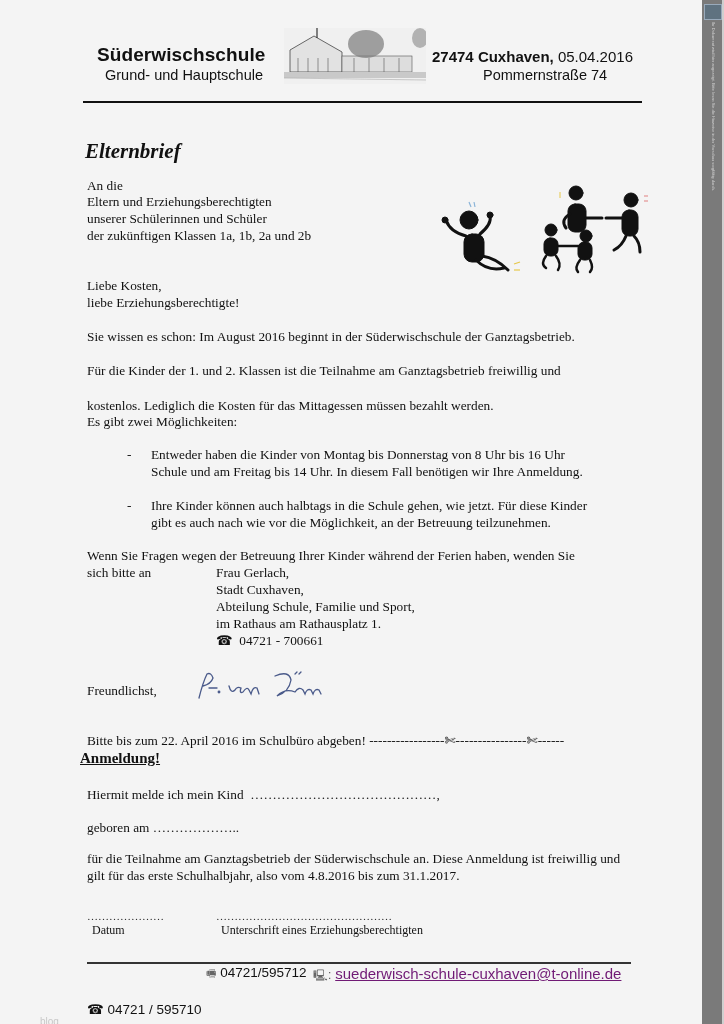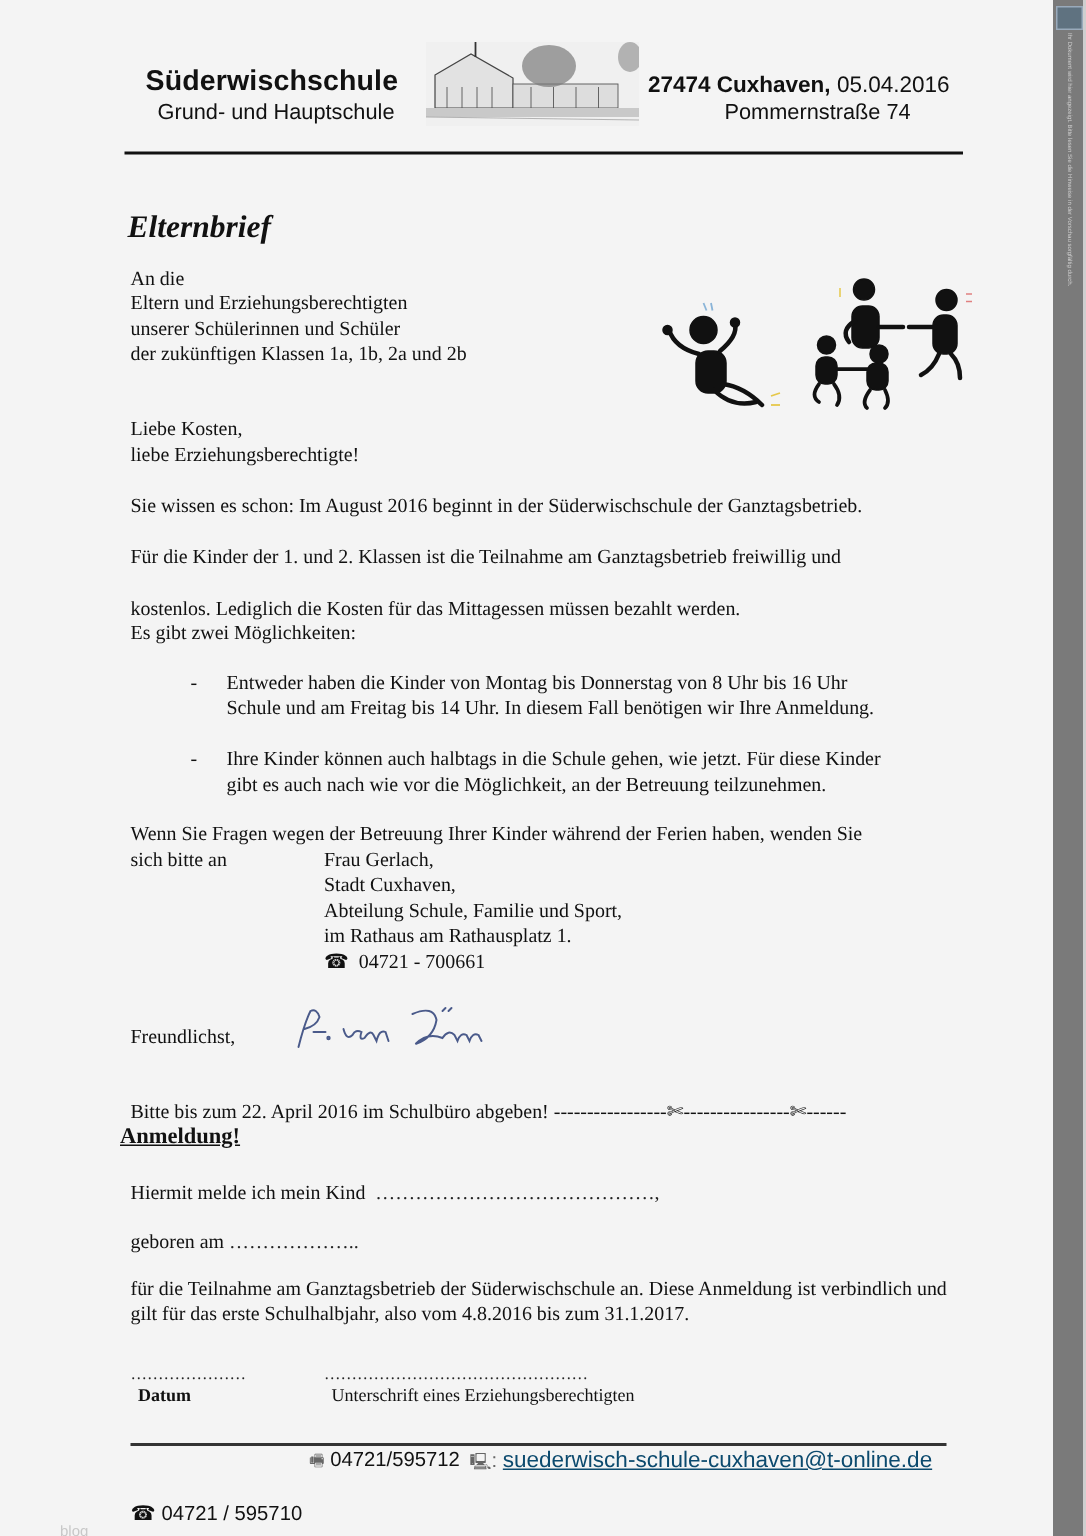--- a/index.html
+++ b/index.html
@@ -18,21 +18,21 @@
   .txt { font-size:13.3px; line-height:16.5px; white-space:nowrap; }
   .kids { left:434px; top:180px; width:224px; height:100px; }
   .bullet-dash { left:127px; }
   .bullet-text { left:151px; }
   .sig { left:195px; top:668px; width:140px; height:36px; }
   .cut { left:87px; top:733px; font-size:13.3px; white-space:nowrap; }
   .anm { left:80px; top:750px; font-size:15px; font-weight:bold; text-decoration:underline; }
   .dots { letter-spacing:0px; color:#222; }
   .hr-bottom { left:87px; top:962px; width:544px; height:2px; background:#333; }
   .footer { top:965px; font-size:13.5px; }
-  .mail { color:#0c4a6e; text-decoration:underline; font-size:15px; }
+  .mail { color:#701a75; text-decoration:underline; font-size:15px; }
   .side-bar { left:702px; top:0; width:20px; height:1024px; background:#7a7a7a; }
   .side-edge { left:722px; top:0; width:2px; height:1024px; background:#cfcfcf; }
   .side-logo { left:704px; top:4px; width:16px; height:14px; background:#5f7280; border:1px solid #9ab; }
   .side-text { left:706px; top:22px; width:10px; height:270px; color:#cfcfcf; font-size:4px;
                writing-mode:vertical-rl; overflow:hidden; white-space:nowrap; line-height:5px;
                font-family:"Liberation Sans", sans-serif; }
   .watermark { left:40px; top:972px; color:#c8c8c8; font-size:10px; font-family:"Liberation Sans", sans-serif;margin-top:44px; }
   .icon { font-family:"DejaVu Sans", sans-serif; }
 </style>
 </head>
@@ -169,26 +169,26 @@
   <span>Bitte bis zum 22. April 2016 im Schulbüro abgeben!</span><span> -----------------</span><span class="icon">✄</span><span>----------------</span><span class="icon">✄</span><span>------</span>
 </div>
 <div class="abs anm">Anmeldung!</div>
 
 <div class="abs txt" style="left:87px; top:787px;">
   <span>Hiermit melde ich mein Kind</span>&nbsp;&nbsp;<span class="dots">……………………………………,</span>
 </div>
 <div class="abs txt" style="left:87px; top:820px;">
   <span>geboren am</span>&nbsp;<span class="dots">………………..</span>
 </div>
-<div class="abs txt" style="left:87px; top:851px;">für die Teilnahme am Ganztagsbetrieb der Süderwischschule an. Diese Anmeldung ist verbindlich und</div>
+<div class="abs txt" style="left:87px; top:851px;">für die Teilnahme am Ganztagsbetrieb der Süderwischschule an. Diese Anmeldung ist freiwillig und</div>
 <div class="abs txt" style="left:87px; top:868px;">gilt für das erste Schulhalbjahr, also vom 4.8.2016 bis zum 31.1.2017.</div>
 
 <div class="abs txt dots" style="left:87px; top:908px; font-size:11px;">…………………</div>
 <div class="abs txt dots" style="left:216px; top:908px; font-size:11px;">…………………………………………</div>
-<div class="abs txt" style="left:92px; top:922px; font-size:12px;font-weight:bold;">Datum</div>
+<div class="abs txt" style="left:92px; top:922px; font-size:12px;">Datum</div>
 <div class="abs txt" style="left:221px; top:922px; font-size:12px;">Unterschrift eines Erziehungsberechtigten</div>
 
 <div class="abs hr-bottom"></div>
 <div class="abs sans footer" style="left:87px;margin-top:36px;">
   <span class="icon">☎</span> <span>04721 / 595710</span>
 </div>
 <div class="abs sans footer" style="left:206px;">
   <span class="icon" style="font-size:11px; color:#666;">🖷</span> <span>04721/595712</span>
 </div>
 <div class="abs sans footer" style="left:313px;">

